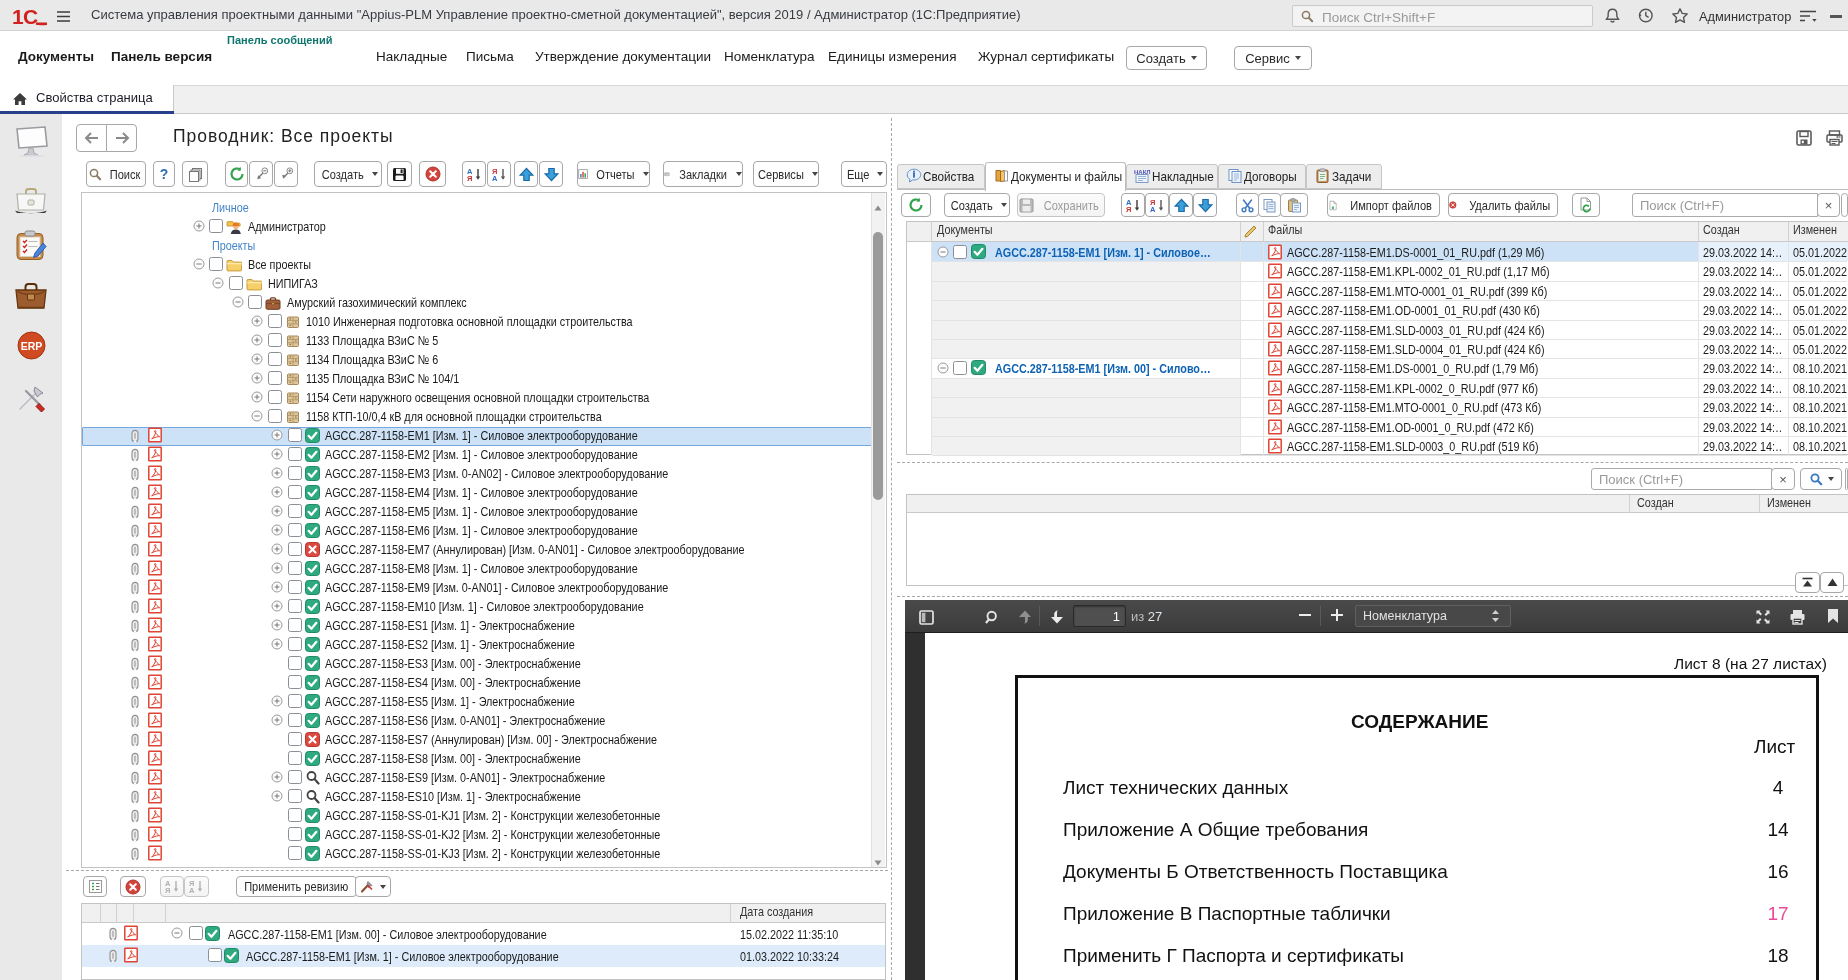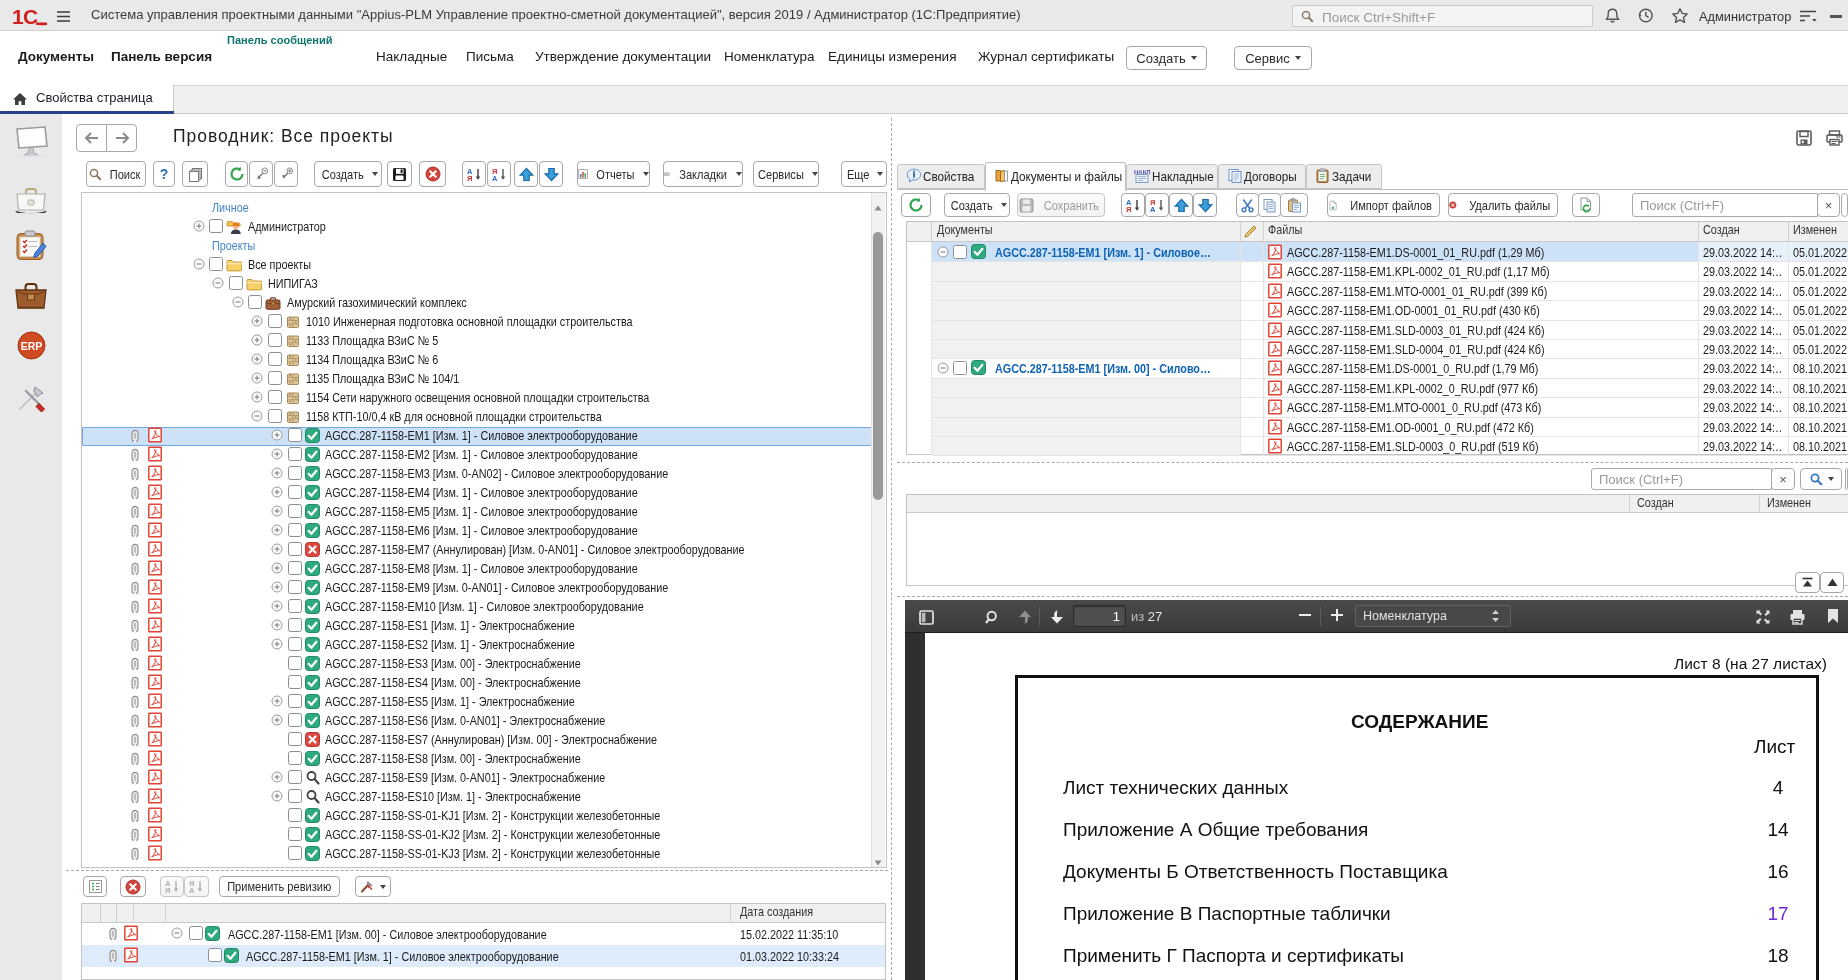--- a/index.html
+++ b/index.html
@@ -1024,21 +1024,21 @@
     </svg>
   </div>
 <div class="btn dis" style="left:184px;top:876px;width:25px;height:21px;">
     <svg width="15" height="15" viewBox="0 0 15 15" style="">
       <text x="0" y="6.5" font-size="7.5" font-weight="bold" fill="#b0b0b0">Я</text>
       <text x="0" y="14" font-size="7.5" font-weight="bold" fill="#b0b0b0">А</text>
       <path d="M11 2v9" stroke="#b0b0b0" stroke-width="1.4"></path>
       <path d="M8.8 9.5l2.2 3.2 2.2-3.2z" fill="#b0b0b0"></path>
     </svg>
   </div>
-<div class="btn" style="left:219px;top:876px;width:121px;height:21px;">
+<div class="btn" style="left:236px;top:876px;width:121px;height:21px;">
     <span class="bl">Применить ревизию</span>
   </div>
 <div class="btn" style="left:355px;top:876px;width:36px;height:21px;">
     <svg width="15" height="15" viewBox="0 0 15 15" style="">
       <path d="M2 12.5L9 5" stroke="#8a4a2a" stroke-width="2" stroke-linecap="round"></path>
       <path d="M8 2.5l4 4-2.2.6-1.6 1.6-1-4.4z" fill="#9a9aa6" stroke="#6d6d78" stroke-width=".7"></path>
       <path d="M12 10.5l-4.5-4.5" stroke="#c33" stroke-width="1.6"></path>
     </svg>
     <span class="caret"></span>
   </div>
@@ -1510,14 +1510,14 @@
 <div class="ab" style="left:1015px;top:675px;width:804px;height:305px;border:3px solid #111;border-bottom:none"></div>
 <div class="tx" style="left:1351px;top:714px;font-size:19px;color:#111;font-weight:bold;">СОДЕРЖАНИЕ</div>
 <div class="tx" style="left:1754px;top:739px;font-size:19px;color:#111;font-weight:normal;">Лист</div>
 <div class="tx" style="left:1063px;top:780px;font-size:19px;color:#111;font-weight:normal;">Лист технических данных</div>
 <div class="tx" style="left:1760px;top:780px;width:36px;text-align:center;font-size:19px;color:#111">4</div>
 <div class="tx" style="left:1063px;top:822px;font-size:19px;color:#111;font-weight:normal;">Приложение А Общие требования</div>
 <div class="tx" style="left:1760px;top:822px;width:36px;text-align:center;font-size:19px;color:#111">14</div>
 <div class="tx" style="left:1063px;top:864px;font-size:19px;color:#111;font-weight:normal;">Документы Б Ответственность Поставщика</div>
 <div class="tx" style="left:1760px;top:864px;width:36px;text-align:center;font-size:19px;color:#111">16</div>
 <div class="tx" style="left:1063px;top:906px;font-size:19px;color:#111;font-weight:normal;">Приложение В Паспортные таблички</div>
-<div class="tx" style="left:1760px;top:906px;width:36px;text-align:center;font-size:19px;color:#6d28d9">17</div>
+<div class="tx" style="left:1760px;top:906px;width:36px;text-align:center;font-size:19px;color:#ec4899">17</div>
 <div class="tx" style="left:1063px;top:948px;font-size:19px;color:#111;font-weight:normal;">Применить Г Паспорта и сертификаты</div>
 <div class="tx" style="left:1760px;top:948px;width:36px;text-align:center;font-size:19px;color:#111">18</div>
 </body></html>

